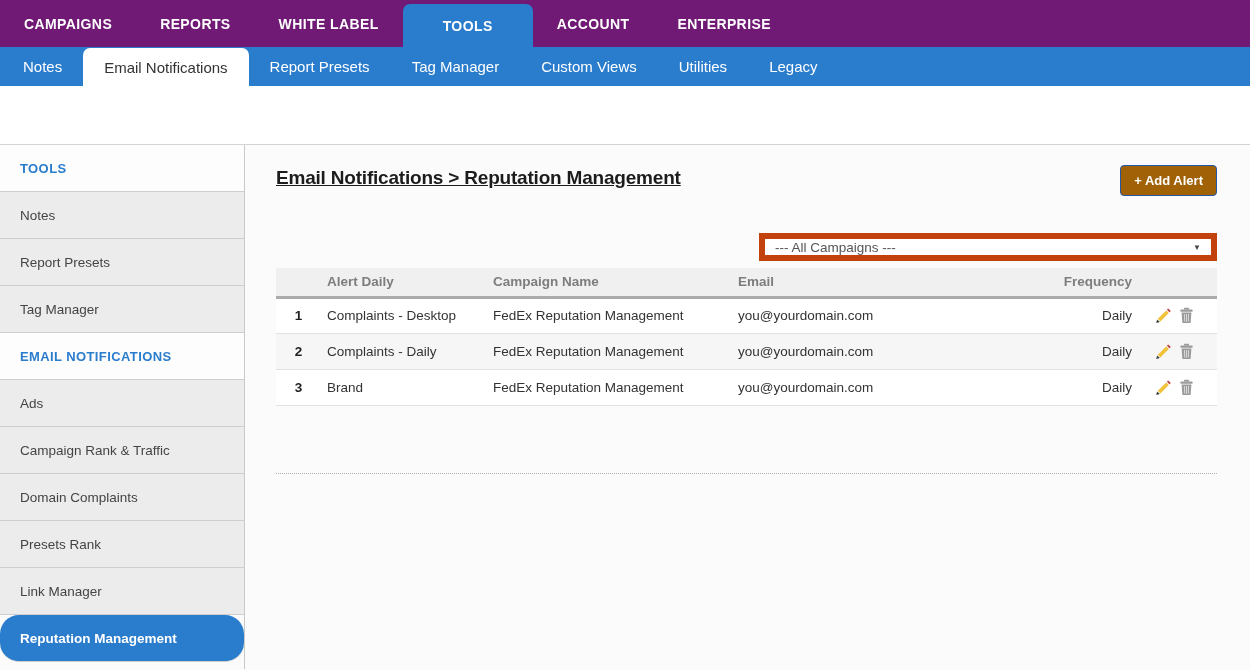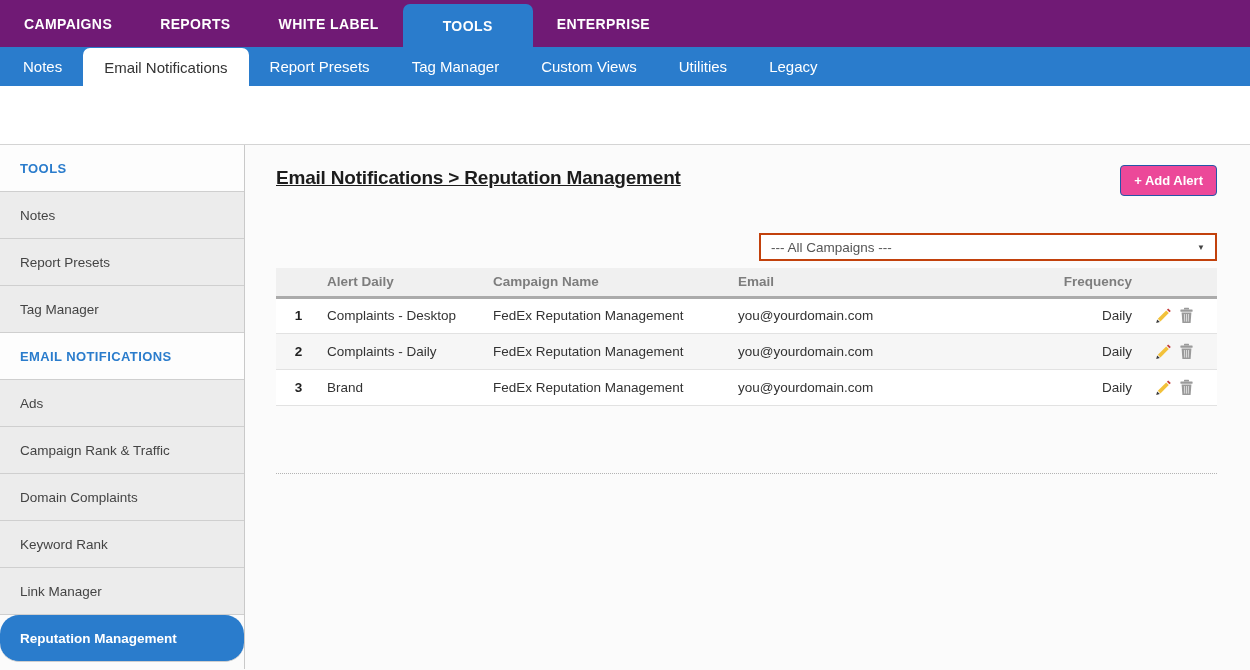--- a/index.html
+++ b/index.html
@@ -30,26 +30,26 @@
               border-bottom:1px solid #cfcfcf; font-size:13.5px; }
   .side-header { background:#fdfdfd; color:#2a7ccc; font-weight:bold; font-size:13px;
                  letter-spacing:.4px; }
   .side-item { background:#ececec; color:#444; cursor:pointer; }
   .side-item.active { background:#2a7ccc; color:#fff; font-weight:bold;border-radius:19px; }
 
   .main { flex:1; padding:20px 34px 0 31px; background:#fbfbfb; }
 
   .title-row { display:flex; justify-content:space-between; align-items:flex-start; }
   .page-title { font-size:19px; font-weight:bold; color:#1c1c1c; letter-spacing:-.2px; padding-top:2px;text-decoration:underline; }
-  .add-btn { background:#ec4899; border:1px solid #2456a8; border-radius:4px; color:#fff;
+  .add-btn { background:#a16207; border:1px solid #2456a8; border-radius:4px; color:#fff;
              font-size:13px; font-weight:bold; height:31px; padding:0 13px; cursor:pointer;
              font-family:inherit; }
 
   .filter-row { display:flex; justify-content:flex-end; margin-top:37px; }
-  .select-box { width:458px; height:28px; border:2px solid #c2410c; background:#fff;
+  .select-box { width:458px; height:28px; border:6px solid #c2410c; background:#fff;
                 display:flex; align-items:center; padding:0 10px; font-size:13.5px;
                 color:#555; cursor:pointer; }
   .select-box .arrow { margin-left:auto; font-size:8px; color:#444; }
 
   table.alerts { width:941px; margin-top:7px; border-collapse:collapse; table-layout:fixed; }
   .alerts th { background:#f0f0f0; color:#7d7d7d; font-size:13.5px; font-weight:bold;
                text-align:left; height:29px; padding:0 0 0 6px;
                border-bottom:3px solid #ababab; }
   .alerts th.center, .alerts td.center { text-align:right; padding-left:0; }
   .alerts td { height:36px; font-size:13.5px; color:#333; padding-left:6px;
@@ -64,20 +64,21 @@
   .dotted-sep { width:941px; margin-top:67px; border-bottom:1px dotted #b3b3b3; height:0; }
 </style>
 </head>
 <body>
 
 <div class="topnav">
   <div class="topnav-item">CAMPAIGNS</div>
   <div class="topnav-item">REPORTS</div>
   <div class="topnav-item">WHITE LABEL</div>
   <div class="topnav-item active">TOOLS</div>
+  <div class="topnav-item">ACCOUNT</div>
   <div class="topnav-item">ENTERPRISE</div>
 </div>
 
 <div class="subnav">
   <div class="subnav-item">Notes</div>
   <div class="subnav-item active">Email Notifications</div>
   <div class="subnav-item">Report Presets</div>
   <div class="subnav-item">Tag Manager</div>
   <div class="subnav-item">Custom Views</div>
   <div class="subnav-item">Utilities</div>
@@ -90,21 +91,21 @@
 
   <div class="sidebar">
     <div class="side-row side-header">TOOLS</div>
     <div class="side-row side-item">Notes</div>
     <div class="side-row side-item">Report Presets</div>
     <div class="side-row side-item">Tag Manager</div>
     <div class="side-row side-header">EMAIL NOTIFICATIONS</div>
     <div class="side-row side-item">Ads</div>
     <div class="side-row side-item">Campaign Rank &amp; Traffic</div>
     <div class="side-row side-item">Domain Complaints</div>
-    <div class="side-row side-item">Keyword Rank</div>
+    <div class="side-row side-item">Presets Rank</div>
     <div class="side-row side-item">Link Manager</div>
     <div class="side-row side-item active">Reputation Management</div>
   </div>
 
   <div class="main">
 
     <div class="title-row">
       <div class="page-title">Email Notifications &gt; Reputation Management</div>
       <button class="add-btn">+ Add Alert</button>
     </div>

